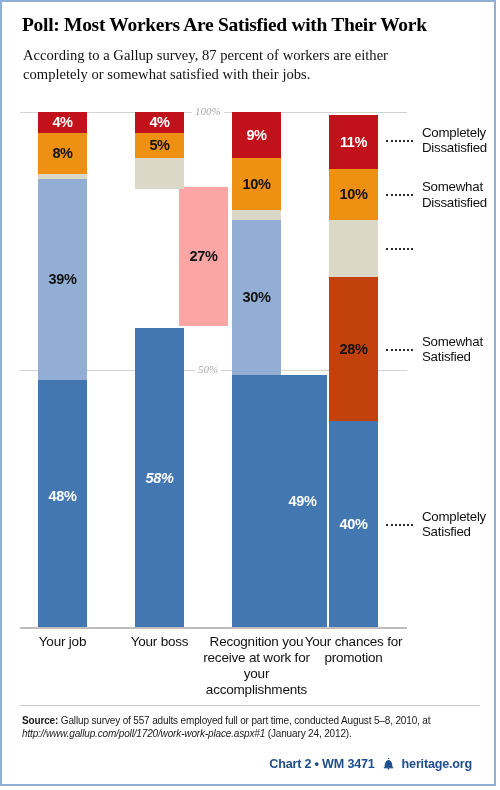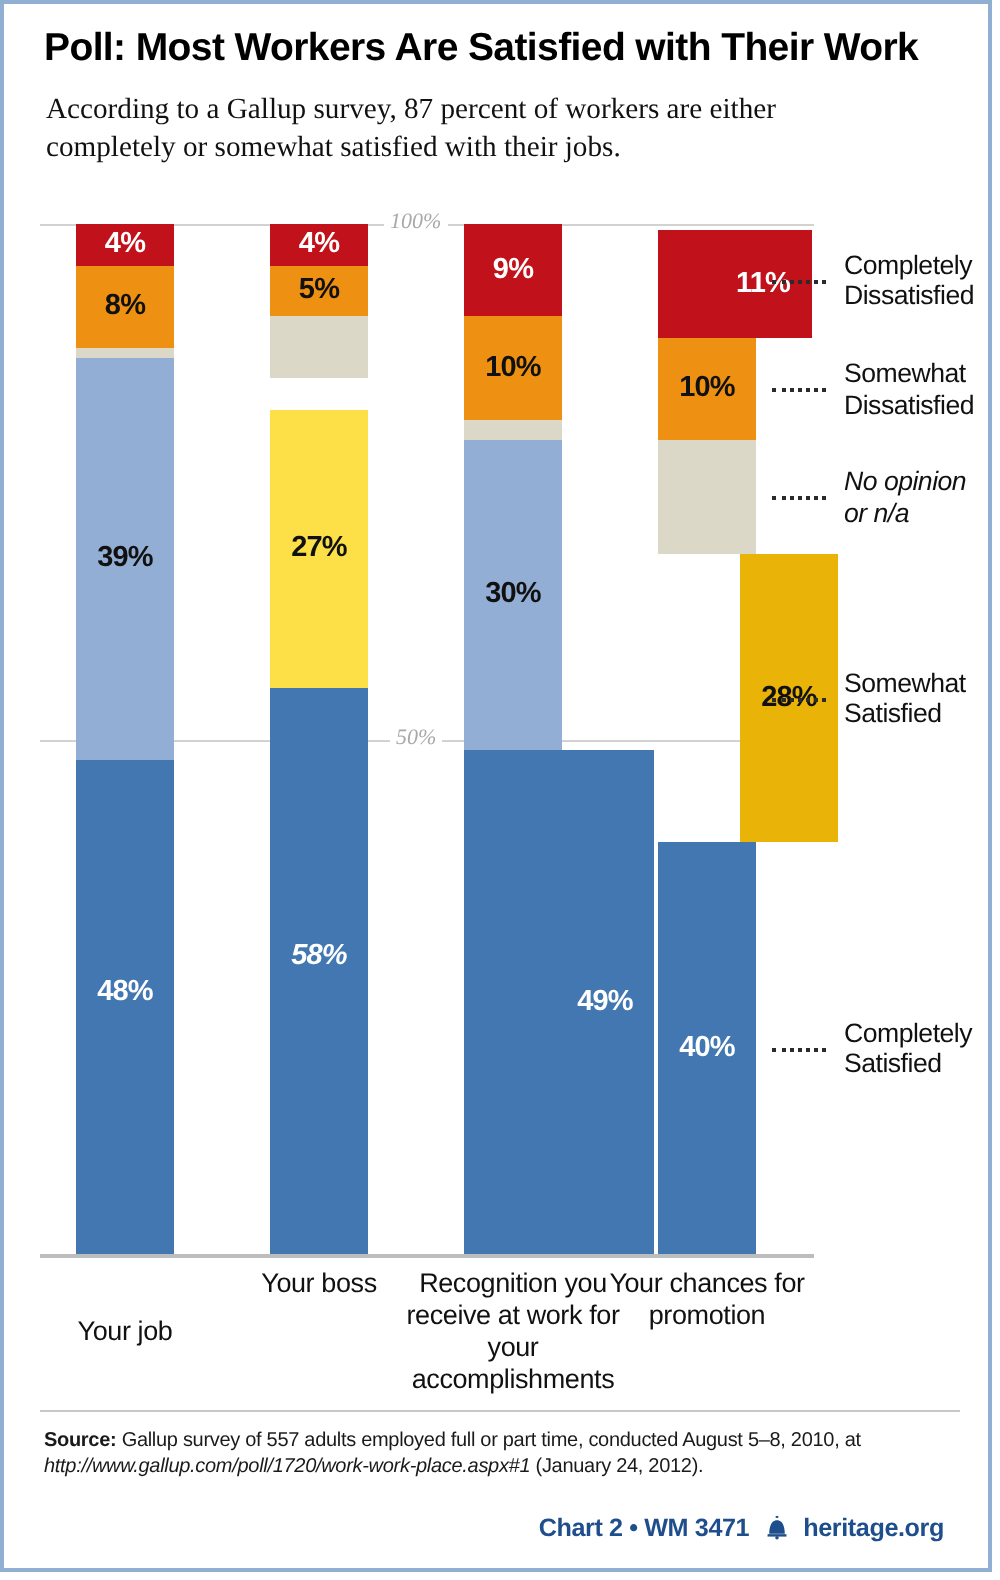--- a/index.html
+++ b/index.html
@@ -15,21 +15,21 @@
     border:2px solid #8fb0d3;
     background:#fff;
     box-sizing:border-box;
   }
 
   
   .title{
     position:absolute;left:20px;top:12px;width:460px;
     font-size:19.5px;font-weight:bold;color:#000;
     letter-spacing:-0.3px;line-height:1.1;
-    font-family:Liberation Sans, sans-serif;
+    font-family:Liberation Serif, serif;
   }
   .subtitle{
     position:absolute;left:21px;top:44px;width:430px;
     font-family:"Liberation Serif",serif;
     font-size:14.6px;color:#111;line-height:1.28;
   }
 
   
   .plot{position:absolute;left:0;top:0;width:496px;height:786px;}
 
@@ -126,26 +126,26 @@
           <span class="lbl-dark">39%</span>
         </div>
         <div class="seg" style="background: rgb(220, 216, 200); height: 5.15px; bottom: 448.05px;"></div>
         <div class="seg" style="background: rgb(238, 144, 18); height: 41.2px; bottom: 453.2px;">
           <span class="lbl-dark">8%</span>
         </div>
         <div class="seg" style="background: rgb(193, 18, 28); height: 20.6px; bottom: 494.4px;">
           <span class="lbl-light">4%</span>
         </div>
       </div>
-      <div class="xlabel" style="left: 5.5px; margin-top: 24px;">Your job</div>
+      <div class="xlabel" style="left: 5.5px;">Your job</div>
       <div class="bar" style="left: 133px; top: 110px; height: 515px; position: absolute;">
         <div class="seg" style="background: rgb(66, 119, 178); height: 298.7px; bottom: 0px; font-style: italic;">
           <span class="lbl-light">58%</span>
         </div>
-        <div class="seg" style="background: #fde047; height: 139.05px; bottom: 283px;">
+        <div class="seg" style="background: #fca5a5; height: 139.05px; bottom: 301px; margin-left: 44px;">
           <span class="lbl-dark">27%</span>
         </div>
         <div class="seg" style="background: rgb(220, 216, 200); height: 30.9px; bottom: 437.75px;"></div>
         <div class="seg" style="background: rgb(238, 144, 18); height: 25.75px; bottom: 468.65px;">
           <span class="lbl-dark">5%</span>
         </div>
         <div class="seg" style="background: rgb(193, 18, 28); height: 20.6px; bottom: 494.4px;">
           <span class="lbl-light">4%</span>
         </div>
       </div>
@@ -163,47 +163,43 @@
         </div>
         <div class="seg" style="background: rgb(193, 18, 28); height: 46.35px; bottom: 468.65px;">
           <span class="lbl-light">9%</span>
         </div>
       </div>
       <div class="xlabel" style="left: 199.5px;">Recognition you receive at work for your accomplishments</div>
       <div class="bar" style="left: 327px; top: 110px; height: 515px; position: absolute;">
         <div class="seg" style="background: rgb(66, 119, 178); height: 206px; bottom: 0px;">
           <span class="lbl-light">40%</span>
         </div>
-        <div class="seg" style="background: #eab308; height: 144.2px; bottom: 206px; margin-left: 41px;">
+        <div class="seg" style="background: #c2410c; height: 144.2px; bottom: 206px;">
           <span class="lbl-dark">28%</span>
         </div>
         <div class="seg" style="background: rgb(220, 216, 200); height: 56.65px; bottom: 350.2px;"></div>
         <div class="seg" style="background: rgb(238, 144, 18); height: 51.5px; bottom: 406.85px;">
           <span class="lbl-dark">10%</span>
         </div>
-        <div class="seg" style="background: rgb(193, 18, 28); height: 54px; bottom: 458.35px; padding-left: 28px;">
+        <div class="seg" style="background: rgb(193, 18, 28); height: 54px; bottom: 458.35px;">
           <span class="lbl-light">11%</span>
         </div>
       </div>
       <div class="xlabel" style="left: 296.5px;">Your chances for promotion</div>
       <div class="leader" style="left: 384px; top: 138.325px;"></div>
       <div class="leg" style="top: 123.325px;">
         <div>Completely</div>
         <div>Dissatisfied</div>
       </div>
       <div class="leader" style="left: 384px; top: 192.4px;"></div>
       <div class="leg" style="top: 177.4px;">
         <div>Somewhat</div>
         <div>Dissatisfied</div>
       </div>
       <div class="leader" style="left: 384px; top: 246.475px;"></div>
-      <div class="leg ital" style="top: 231.475px;">
-        <div>No opinion</div>
-        <div>or n/a</div>
-      </div>
       <div class="leader" style="left: 384px; top: 346.9px;"></div>
       <div class="leg" style="top: 331.9px;">
         <div>Somewhat</div>
         <div>Satisfied</div>
       </div>
       <div class="leader" style="left: 384px; top: 522px;"></div>
       <div class="leg" style="top: 507px;">
         <div>Completely</div>
         <div>Satisfied</div>
       </div>

